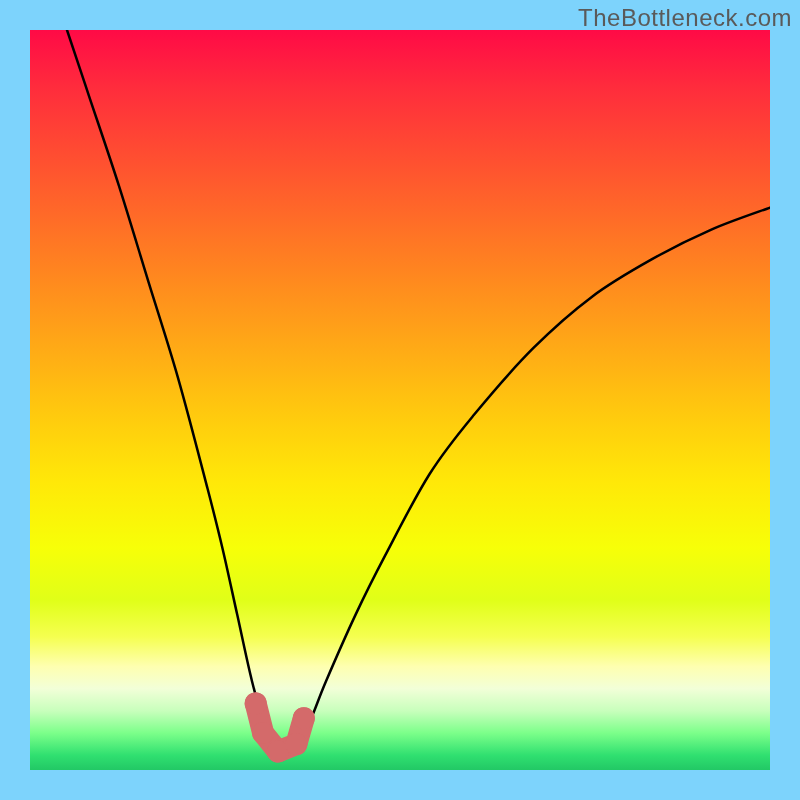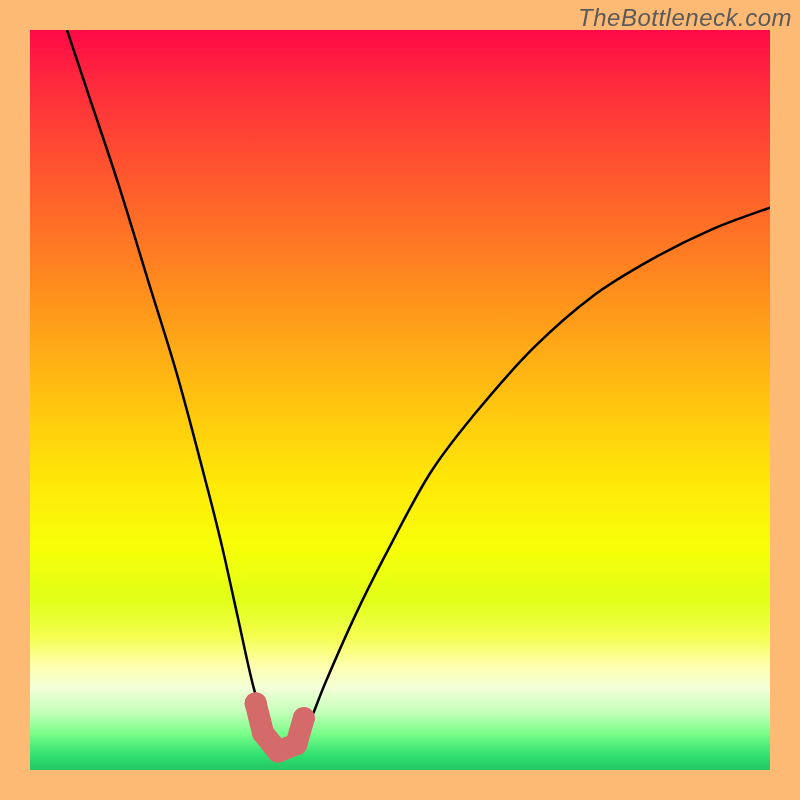--- a/index.html
+++ b/index.html
@@ -9,22 +9,21 @@
     background: #000;
     position: relative;
     overflow: hidden;
   }
   .frame {
     position: absolute;
     top: 0;
     left: 0;
     width: 800px;
     height: 800px;
-    background: #fdba74;
-    font-style: italic;
+    background: #7dd3fc;
   }
   .plot-area {
     position: absolute;
     top: 30px;
     left: 30px;
     width: 740px;
     height: 740px;
     background: linear-gradient(to bottom,
       #ff0a46 0%,
       #ff2d3c 8%,

